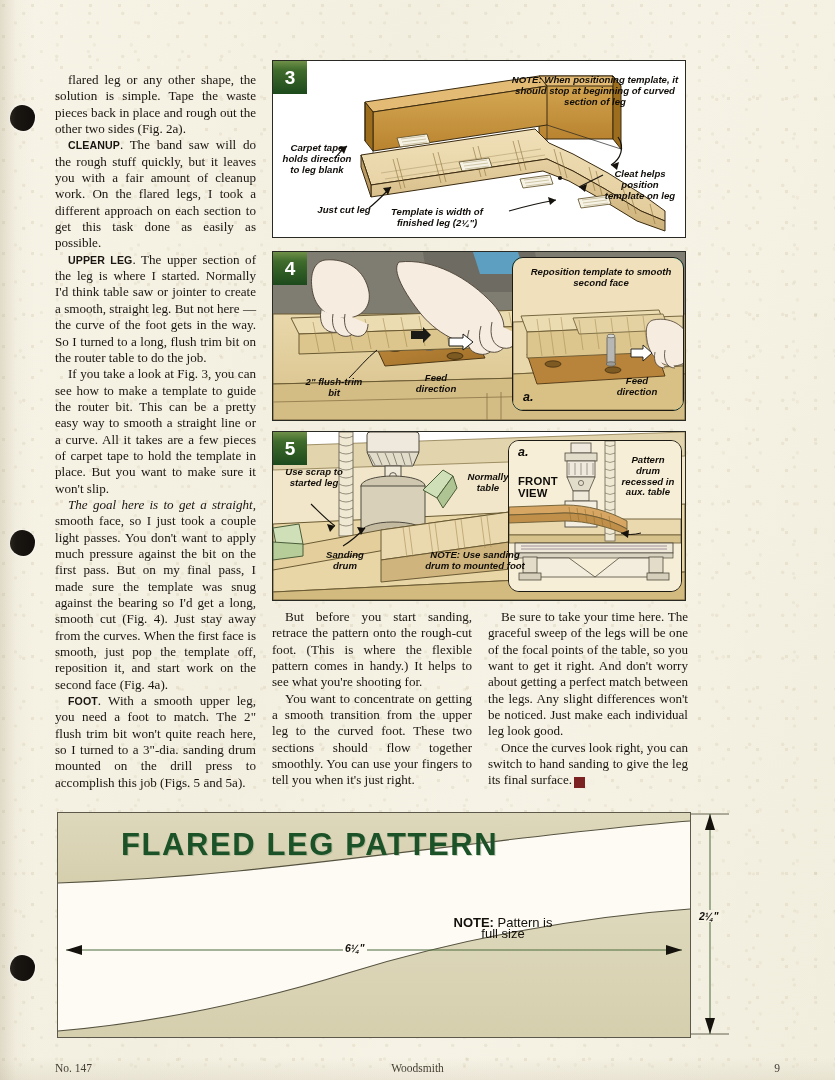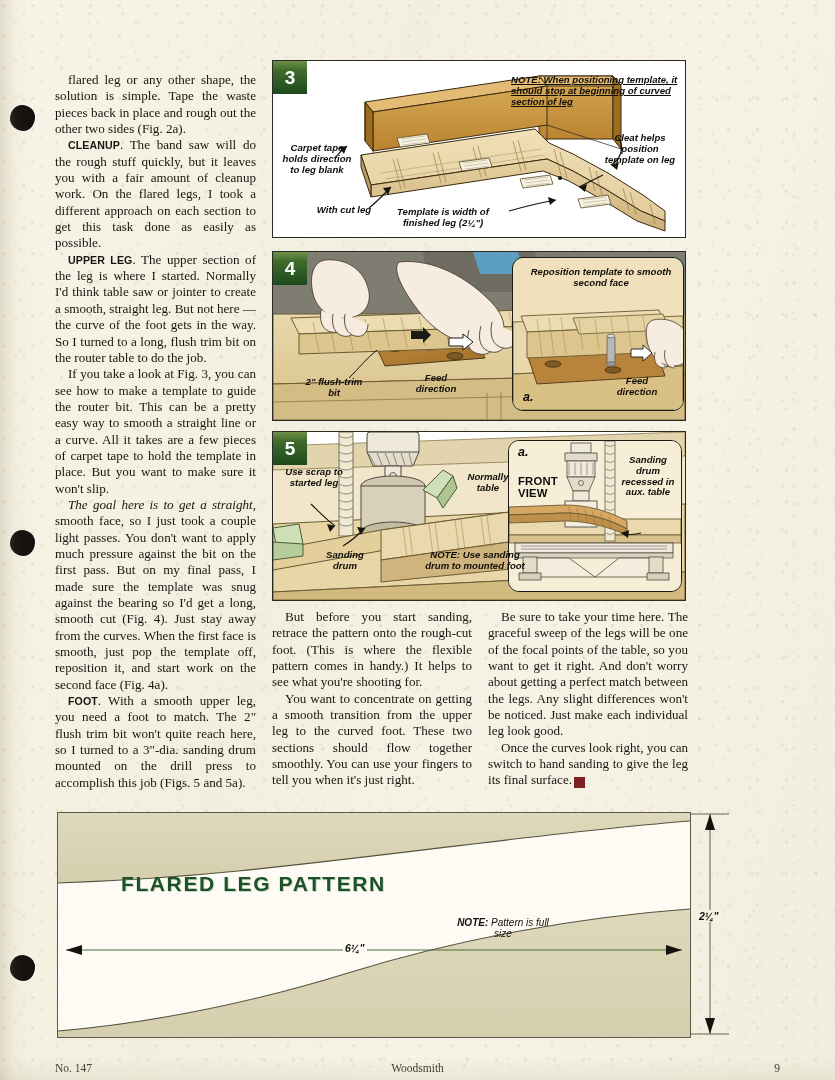--- a/index.html
+++ b/index.html
@@ -65,21 +65,21 @@
     color:#fff;font-family:"Liberation Sans",sans-serif;font-weight:bold;
     font-size:19px;line-height:33px;text-align:center;
   }
   .lbl{
     position:absolute;z-index:35;
     font-family:"Liberation Sans",sans-serif;
     font-style:italic;font-weight:bold;
     font-size:9.6px;line-height:10.8px;color:#100d09;
   }
   .lbl.ctr{text-align:center;}
-  .lbl.rt{text-align:left;text-decoration:underline;}
+  .lbl.rt{text-align:center;}
   .lbl b{font-style:italic;}
   .inset{
     position:absolute;z-index:30;background:#14b8a6;
     border:1.4px solid #1d1a14;border-radius:11px;overflow:hidden;
   }
   .amark{
     position:absolute;z-index:36;
     font-family:"Liberation Sans",sans-serif;font-weight:bold;font-style:italic;
     font-size:12.5px;color:#0d0b08;
   }
@@ -88,29 +88,28 @@
     font-family:"Liberation Sans",sans-serif;font-weight:bold;
     font-size:11.3px;line-height:12px;color:#0d0b08;letter-spacing:.2px;
   }
   
   .patternbox{
     position:absolute;border:1px solid #5c584a;background:#fbf9f1;overflow:hidden;
   }
   .pattern-title{
     position:absolute;z-index:20;
     font-family:"Liberation Sans Narrow","Liberation Sans",sans-serif;
-    font-weight:bold;font-size:21px;letter-spacing:1.6px;
+    font-weight:bold;font-size:31px;letter-spacing:1.6px;
     color:#1c5228;
     text-shadow:1px 1px 0 rgba(120,150,110,.35);
-    margin-top:45px;
   }
   .pattern-note{
     position:absolute;z-index:20;
-    font-family:"Liberation Sans",sans-serif;font-style:italic;
-    font-size:10px;line-height:11px;text-align:center;color:#13100c;
+    font-family:"Liberation Sans",sans-serif;
+    font-size:13px;line-height:11px;text-align:center;color:#13100c;
   }
   .dimlabel{
     position:absolute;z-index:22;
     font-family:"Liberation Sans",sans-serif;font-weight:bold;font-style:italic;
     font-size:10.5px;color:#13100c;background:#f5f1e3;padding:0 2px;
   }
   
   .footer{
     position:absolute;left:55px;right:55px;bottom:18px;
     font-size:11.5px;color:#3a352c;
@@ -258,27 +257,27 @@
   </svg>
 
   <div class="fignum">3</div>
 
   <div class="lbl rt" style="right:6px;top:14px;width:168px;">
     <b>NOTE:</b><span> When positioning template, it should stop at beginning of curved section of leg</span>
   </div>
   <div class="lbl ctr" style="left:6px;top:82px;width:76px;">
     <span>Carpet tape holds direction to leg blank</span>
   </div>
-  <div class="lbl ctr" style="right:6px;top:72px;width:78px;">
+  <div class="lbl ctr" style="right:6px;top:108px;width:78px;">
     <span>Cleat helps position template on leg</span>
   </div>
   <div class="lbl ctr" style="left:42px;top:144px;width:58px;">
-    <span>With cut leg</span>
-  </div>
-  <div class="lbl ctr" style="left:106px;top:146px;width:128px;">
+    <span>Just cut leg</span>
+  </div>
+  <div class="lbl ctr" style="left:100px;top:146px;width:128px;">
     <span>Template is width of finished leg (2¼")</span>
   </div>
 </div>
 
 <div class="figpanel" style="left:272px;top:251px;width:412px;height:168px;">
   <svg width="412" height="168" viewBox="0 0 412 168" style="position:absolute;left:0;top:0;">
     <defs>
       <linearGradient id="tblTop" x1="0" y1="0" x2="0" y2="1">
         <stop offset="0" stop-color="#e9d8ab"></stop>
           <stop offset="1" stop-color="#ddc894"></stop>
@@ -540,21 +539,21 @@
       </g>
 
       <path d="M132,92 C124,94 118,94 112,92" stroke="#15120d" fill="none" stroke-width="1"></path>
       <polygon points="112,92 120,89 119,97" fill="#15120d"></polygon>
     </svg>
     <div class="amark" style="left:9px;top:4px;">a.</div>
     <div class="fv" style="left:9px;top:34px;width:54px;">
       <span>FRONT VIEW</span>
     </div>
     <div class="lbl ctr" style="right:5px;top:14px;width:56px;">
-      <span>Sanding drum recessed in aux. table</span>
+      <span>Pattern drum recessed in aux. table</span>
     </div>
   </div>
 </div>
 
 <div class="col" style="left:272px;top:609px;width:200px;">
   <p class="first"><span>But before you start sanding, retrace the pattern onto the rough-cut foot. (This is where the flexible pattern comes in handy.) It helps to see what you're shooting for.</span></p>
   <p><span>You want to concentrate on getting a smooth transition from the upper leg to the curved foot. These two sections should flow together smoothly. You can use your fingers to tell you when it's just right.</span></p>
 </div>
 
 <div class="col" style="left:488px;top:609px;width:200px;">

